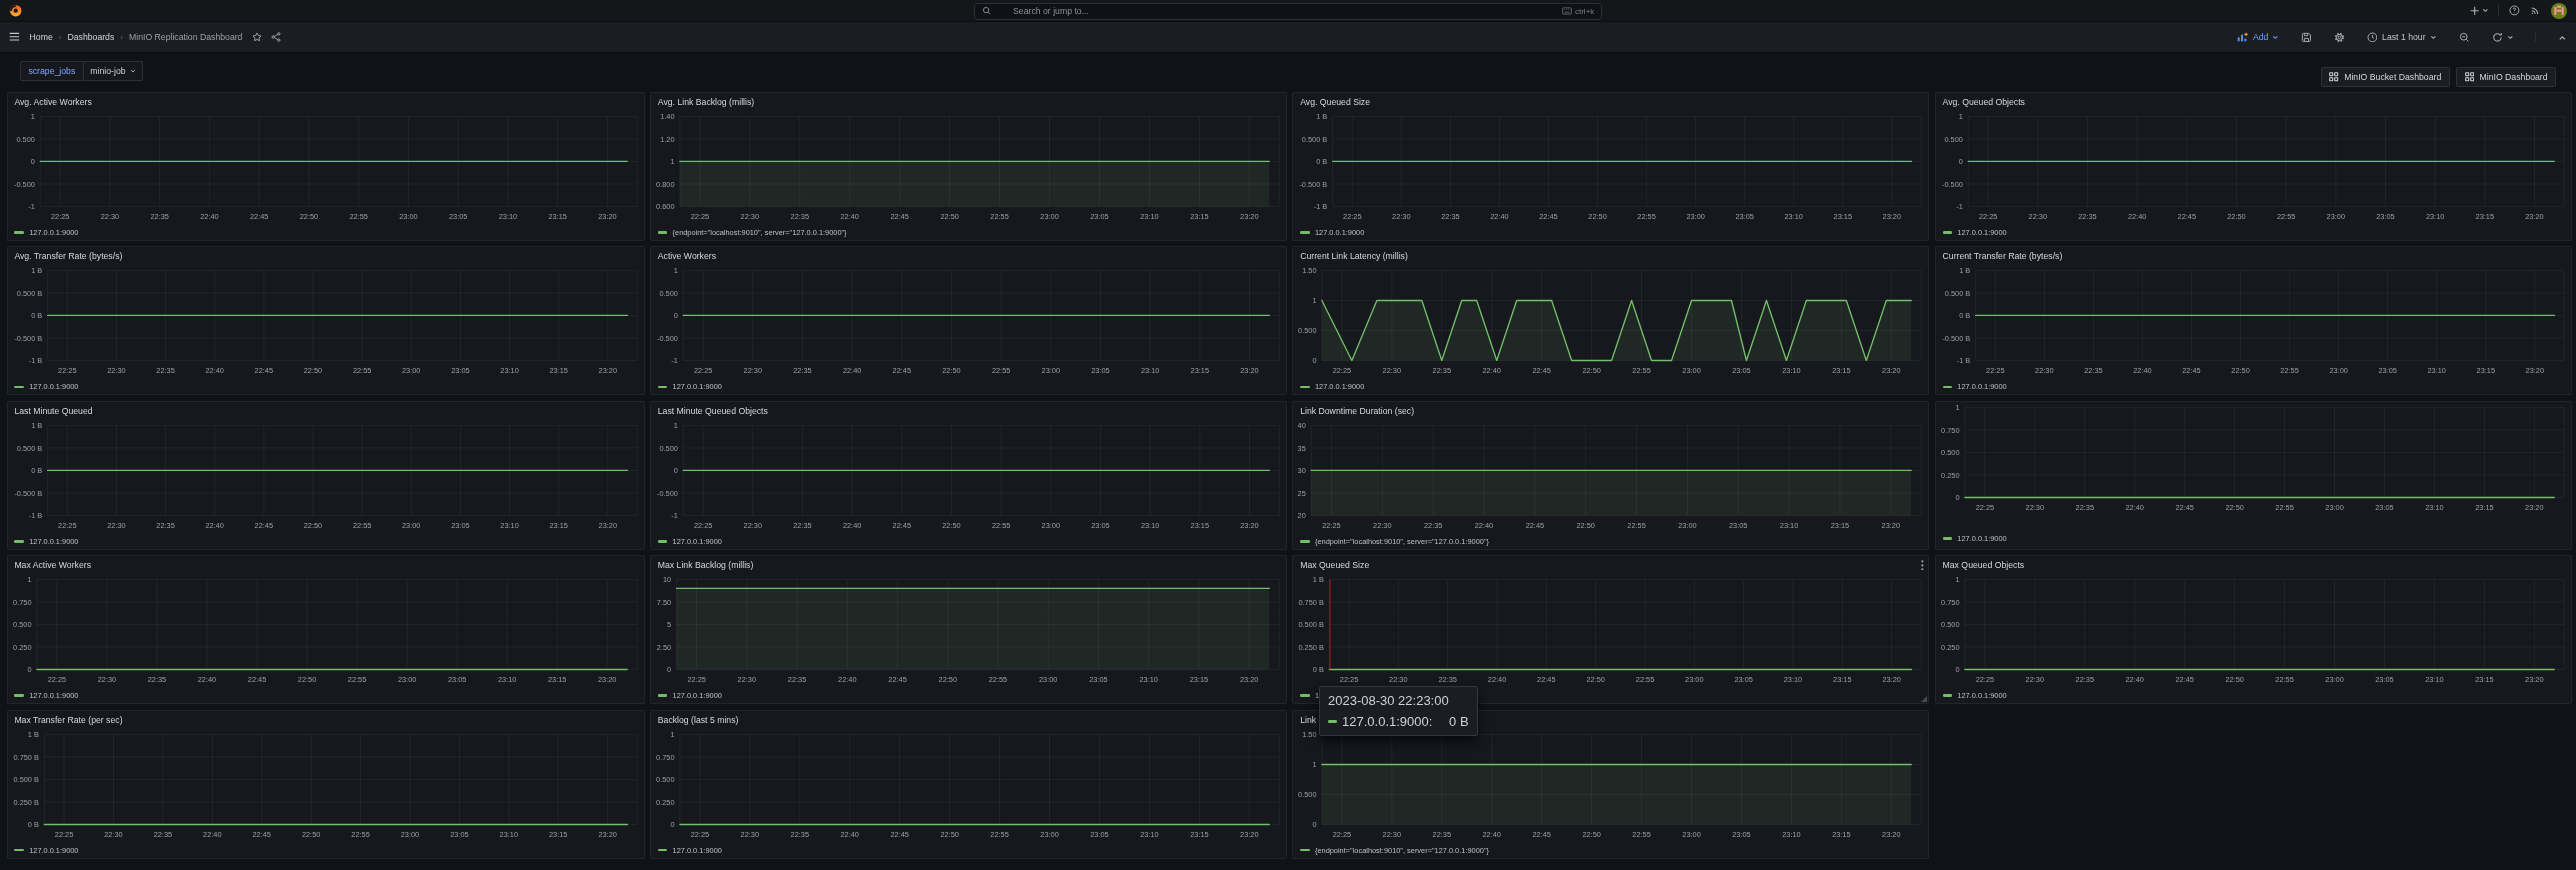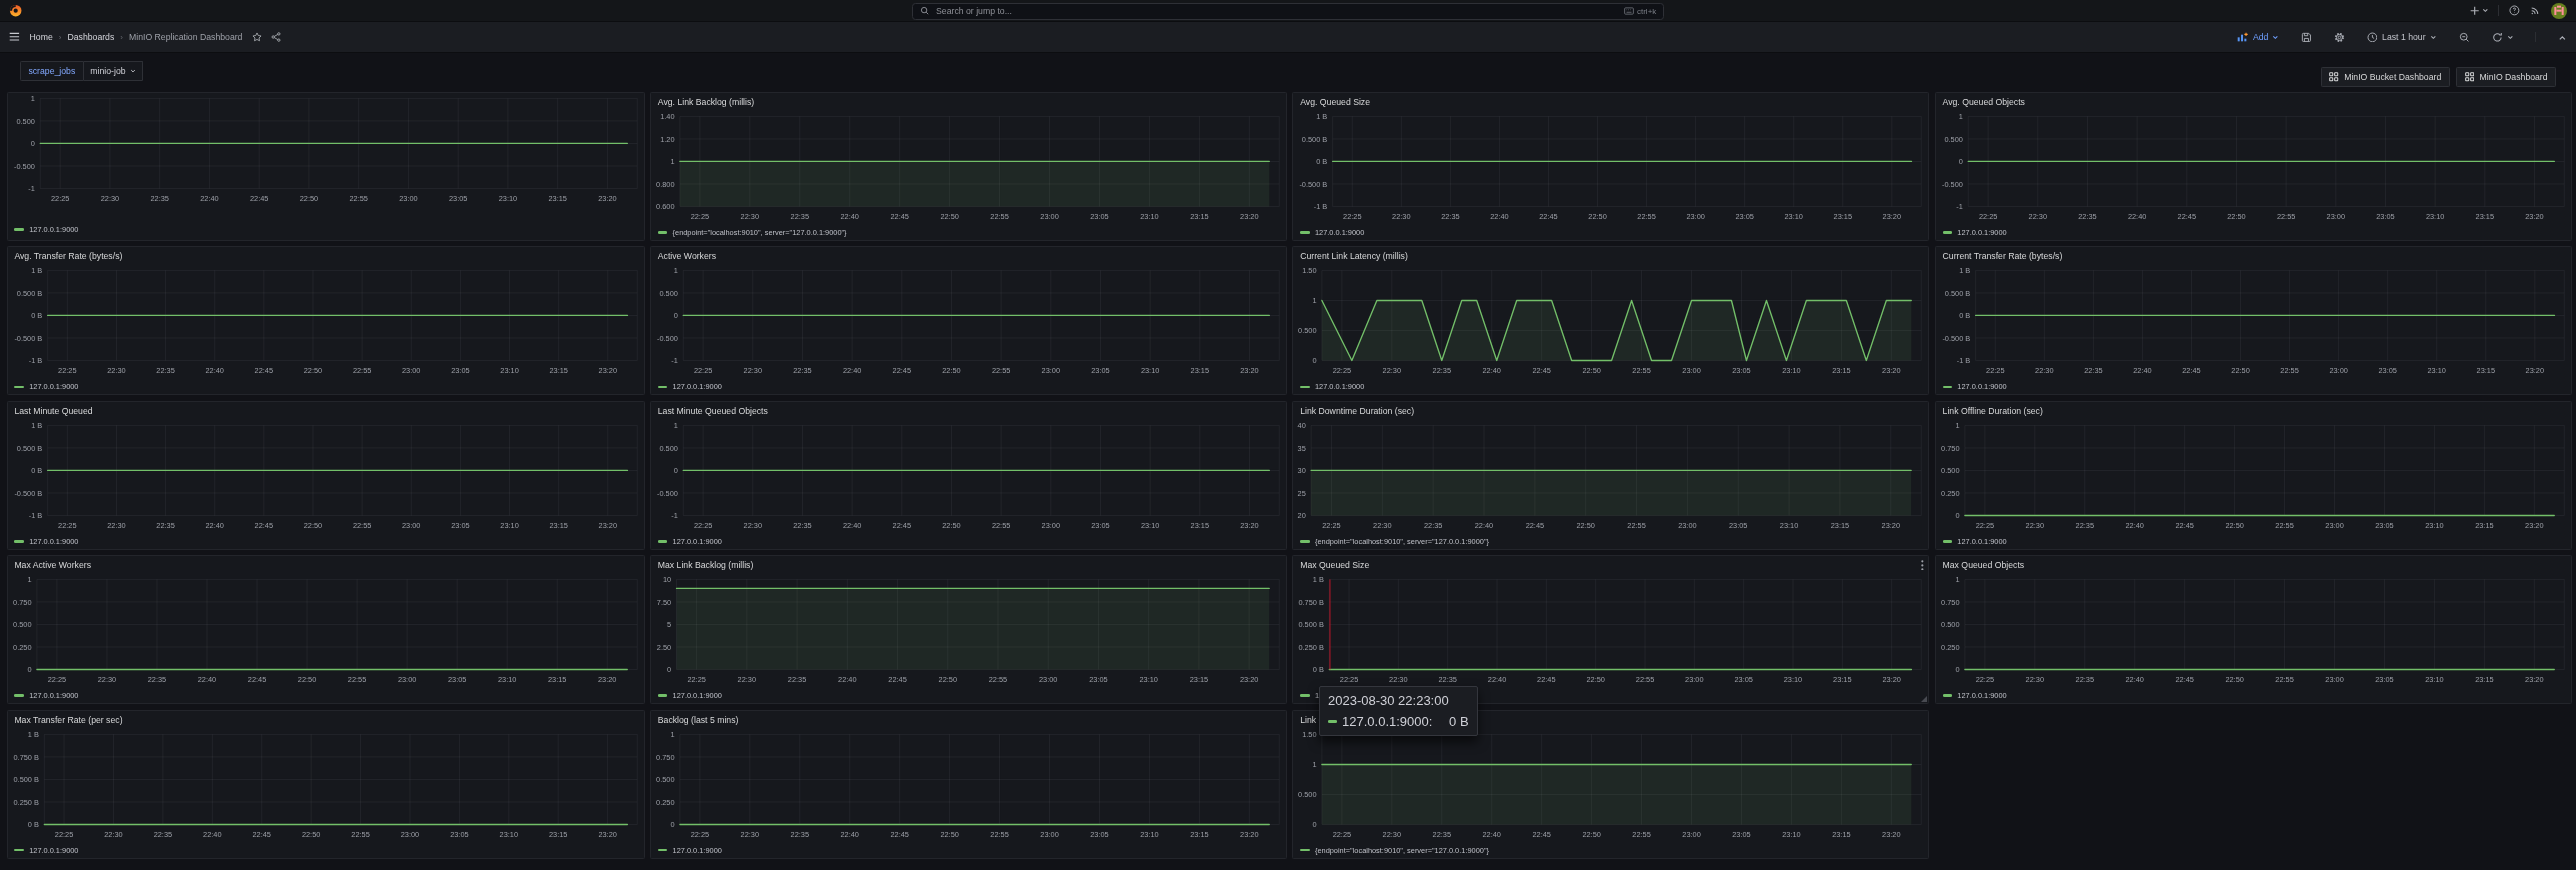--- a/index.html
+++ b/index.html
@@ -1,21 +1,21 @@
 <!DOCTYPE html>
 <html style="font-size:10.8px"><head>
 <meta charset="utf-8">
 <style>
   * { margin:0; padding:0; box-sizing:border-box; }
   html,body { width:2576px; height:870px; background:#111217; font-family:"Liberation Sans",sans-serif; color:#ccccdc; overflow:hidden; }
 
   
   .topnav { position:relative; height:22px; background:#141619; display:flex; align-items:center; padding:0 9.4px; border-bottom:0.7px solid #0c0d10; }
   .logo { width:13.4px; height:13.4px; cursor:pointer; }
-  .searchwrap { position:absolute; left:50%; top:2.7px; transform:translateX(-50%); width:752px; height:17px; background:#0f1116; border:0.7px solid #2e3036; border-radius:3.4px; display:flex; align-items:center; padding:0 6.7px; gap:7px; color:#8e9097; }
+  .searchwrap { position:absolute; left:50%; top:2.7px; transform:translateX(-50%); width:628px; height:17px; background:#0f1116; border:0.7px solid #2e3036; border-radius:3.4px; display:flex; align-items:center; padding:0 6.7px; gap:22px; color:#8e9097; }
   .searchwrap input { flex:1; background:transparent; border:none; outline:none; color:#ccccdc; font-size:8.7px; font-family:"Liberation Sans",sans-serif; }
   .searchwrap input::placeholder { color:#8e9097; }
   .kbd-hint { display:flex; align-items:center; gap:3.4px; font-size:8px; color:#7b7f87; }
   .nav-right { margin-left:auto; display:flex; align-items:center; gap:10px; color:#aeb1b8; }
   .nav-right .ic { display:flex; align-items:center; cursor:pointer; }
   .vdiv { width:0.7px; height:10.8px; background:#2c2e33; }
   .avatar { width:16px; height:16px; border-radius:50%; overflow:hidden; cursor:pointer; }
 
   .crumbbar { height:31px; background:#1b1d22; display:flex; align-items:center; padding:0 9.4px; border-bottom:0.7px solid #0c0d10; }
   .burger { color:#c7c9cf; margin-right:9.4px; cursor:pointer; display:flex; }
@@ -241,20 +241,23 @@
         <rect x="1" y="8.4" width="4.6" height="4.6" rx="0.8"></rect>
           <rect x="8.4" y="8.4" width="4.6" height="4.6" rx="0.8"></rect>
       </svg>
       <span>MinIO Dashboard</span>
     </span>
   </div>
 </div>
 
 <main class="grid">
     <section class="panel">
+      <div class="phead">
+        <h2 class="ptitle">Avg. Active Workers</h2>
+      </div>
       <div class="pchart"><svg width="636" height="113" viewBox="0 0 946 168">
           <line x1="48" y1="8" x2="936" y2="8" stroke="rgba(204,204,220,0.10)" stroke-width="1"></line>
           <text x="40" y="12" text-anchor="end" font-size="11" fill="#9da0a8">1</text>
           <line x1="48" y1="41.5" x2="936" y2="41.5" stroke="rgba(204,204,220,0.10)" stroke-width="1"></line>
           <text x="40" y="45.5" text-anchor="end" font-size="11" fill="#9da0a8">0.500</text>
           <line x1="48" y1="75" x2="936" y2="75" stroke="rgba(204,204,220,0.10)" stroke-width="1"></line>
           <text x="40" y="79" text-anchor="end" font-size="11" fill="#9da0a8">0</text>
           <line x1="48" y1="108.5" x2="936" y2="108.5" stroke="rgba(204,204,220,0.10)" stroke-width="1"></line>
           <text x="40" y="112.5" text-anchor="end" font-size="11" fill="#9da0a8">-0.500</text>
           <line x1="48" y1="142" x2="936" y2="142" stroke="rgba(204,204,220,0.10)" stroke-width="1"></line>
@@ -775,23 +778,20 @@
           <text x="889.5999999999999" y="160" text-anchor="middle" font-size="11" fill="#9da0a8">23:20</text>
           <path d="M27 142 L27.0 75.0 L919.9 75.0 L919.9 142 Z" fill="rgba(115,191,105,0.10)" stroke="none"></path>
           <path d="M27.0 75.0 L919.9 75.0" fill="none" stroke="#73bf69" stroke-width="2" stroke-linecap="round" stroke-linejoin="round"></path>
         </svg></div>
       <div class="plegend">
         <span class="ldash" style="background: rgb(115, 191, 105);"></span>
         <span class="lname">{endpoint="localhost:9010", server="127.0.0.1:9000"}</span>
       </div>
     </section>
     <section class="panel">
-      <div class="phead">
-        <h2 class="ptitle">Link Offline Duration (sec)</h2>
-      </div>
       <div class="pchart"><svg width="635" height="113" viewBox="0 0 945 168">
           <line x1="43" y1="8" x2="935" y2="8" stroke="rgba(204,204,220,0.10)" stroke-width="1"></line>
           <text x="35" y="12" text-anchor="end" font-size="11" fill="#9da0a8">1</text>
           <line x1="43" y1="41.5" x2="935" y2="41.5" stroke="rgba(204,204,220,0.10)" stroke-width="1"></line>
           <text x="35" y="45.5" text-anchor="end" font-size="11" fill="#9da0a8">0.750</text>
           <line x1="43" y1="75" x2="935" y2="75" stroke="rgba(204,204,220,0.10)" stroke-width="1"></line>
           <text x="35" y="79" text-anchor="end" font-size="11" fill="#9da0a8">0.500</text>
           <line x1="43" y1="108.5" x2="935" y2="108.5" stroke="rgba(204,204,220,0.10)" stroke-width="1"></line>
           <text x="35" y="112.5" text-anchor="end" font-size="11" fill="#9da0a8">0.250</text>
           <line x1="43" y1="142" x2="935" y2="142" stroke="rgba(204,204,220,0.10)" stroke-width="1"></line>

